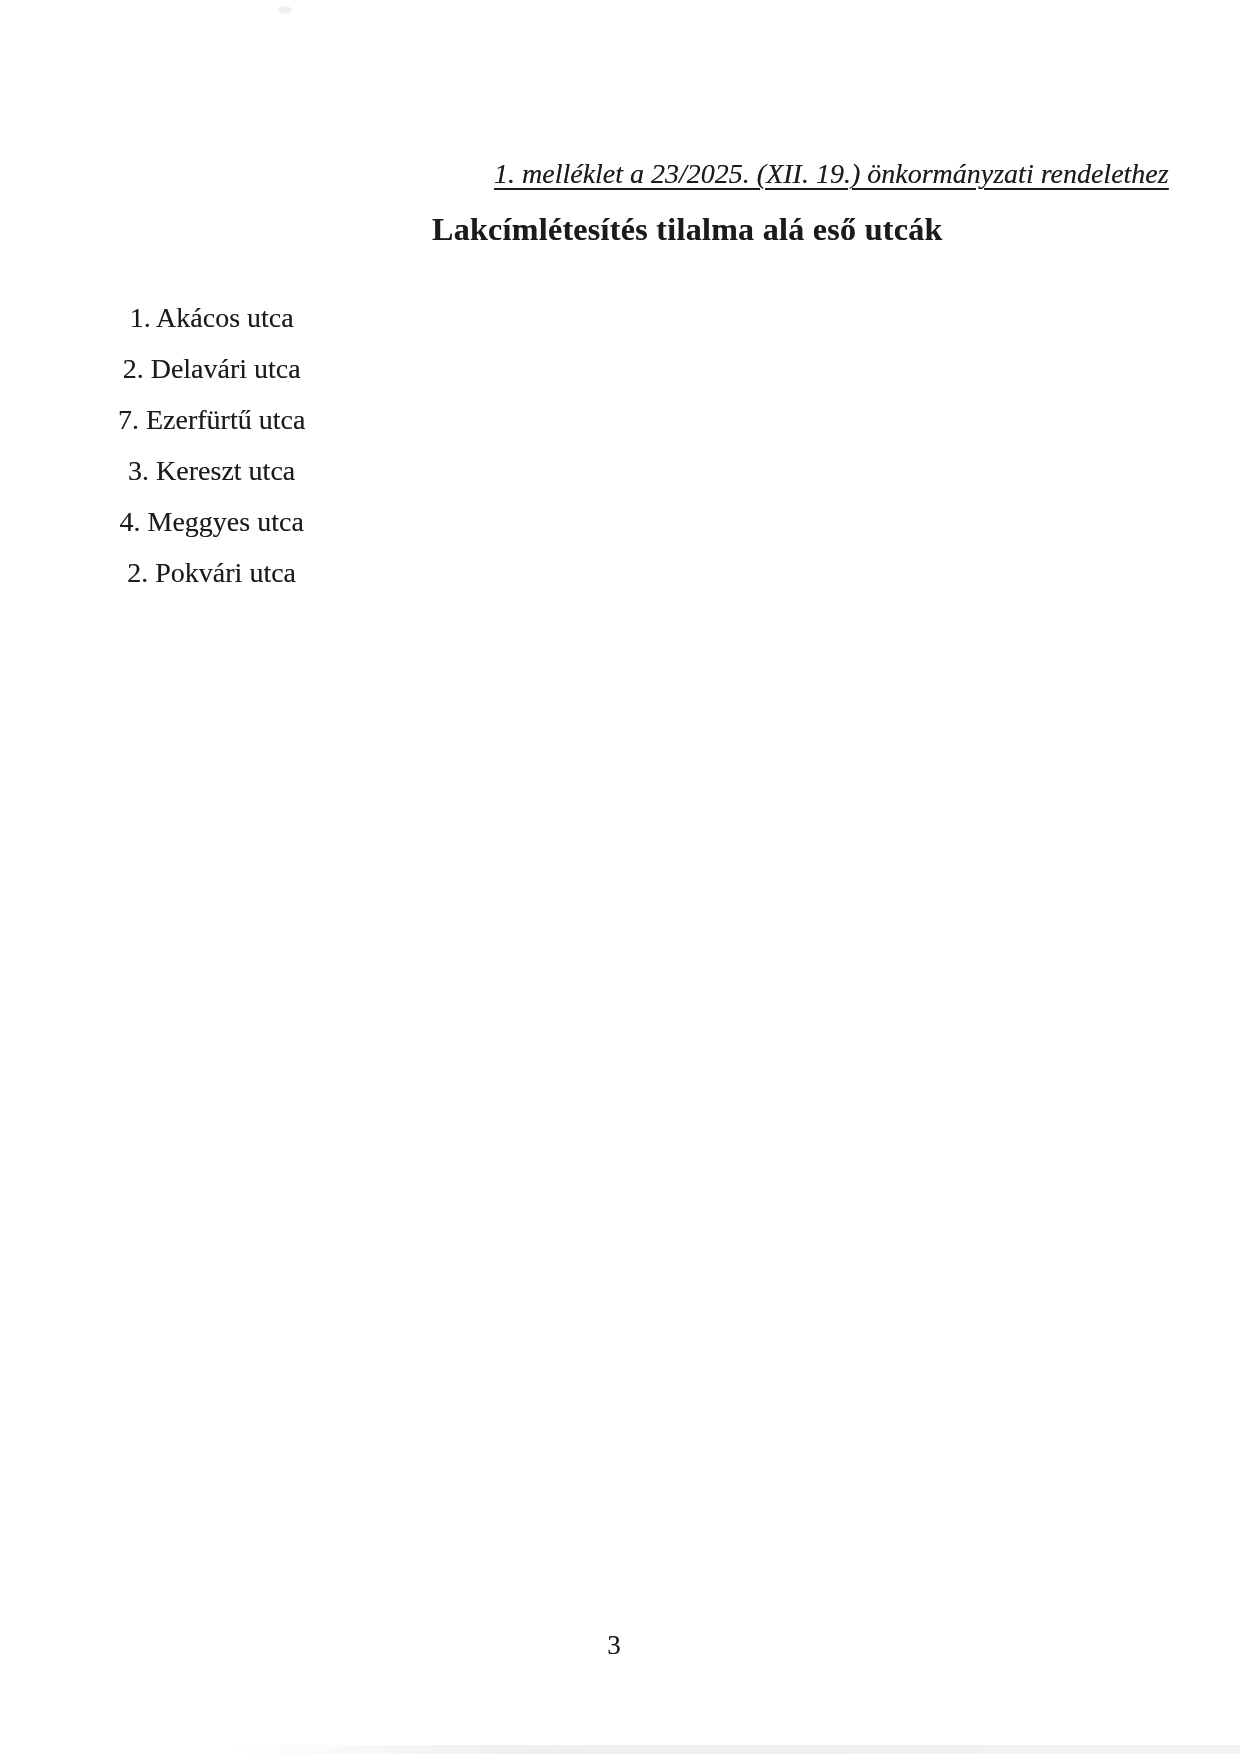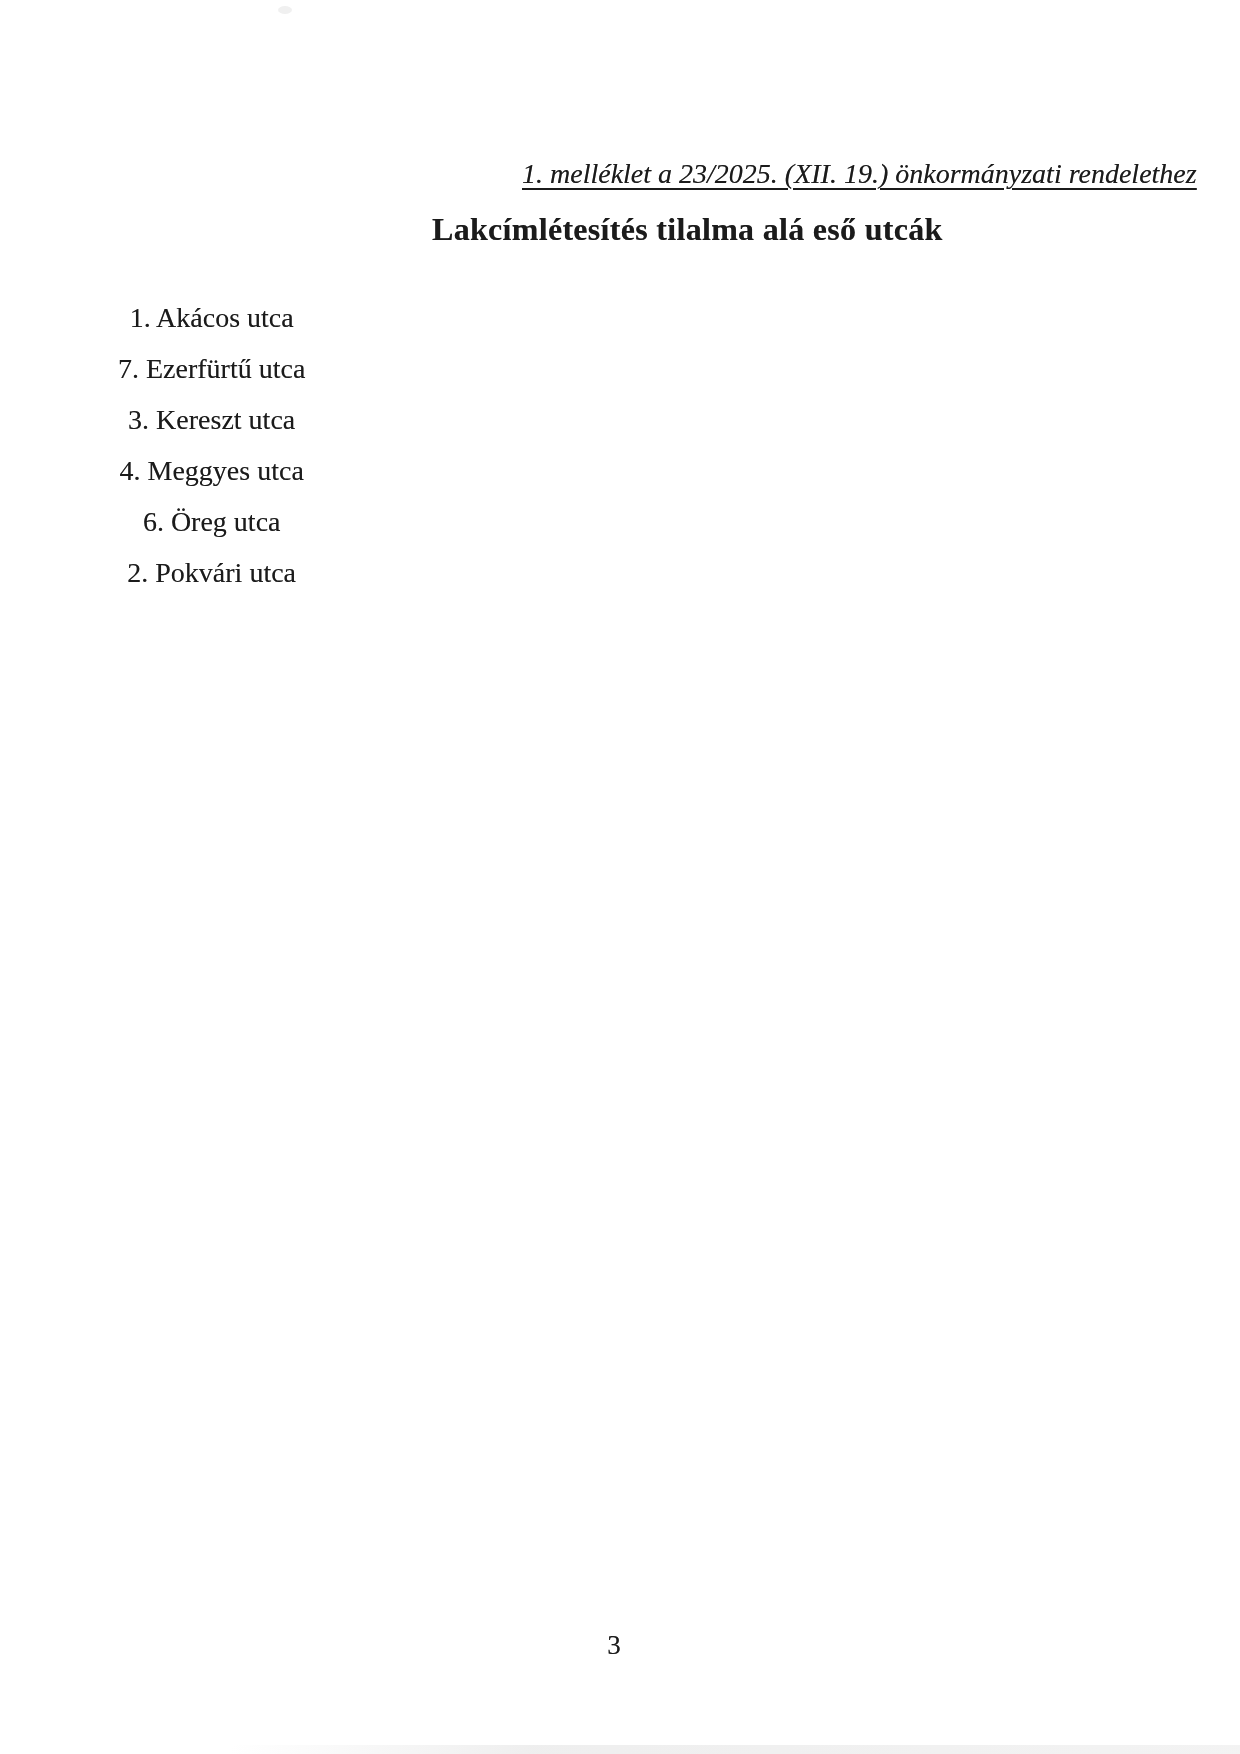--- a/index.html
+++ b/index.html
@@ -30,21 +30,21 @@
   .artifact-bottom {
     position: absolute;
     left: 230px;
     top: 1745px;
     width: 1010px;
     height: 9px;
     background: linear-gradient(to right, rgba(230,230,230,0) 0%, rgba(225,225,225,0.55) 30%, rgba(228,228,228,0.45) 100%);
   }
   .annex-reference {
     position: absolute;
-    left: 522px;
+    left: 494px;
     top: 158px;
     font-size: 28px;
     font-style: italic;
     text-decoration: underline;
     text-decoration-thickness: 2px;
     text-underline-offset: 5px;
     white-space: nowrap;
     text-shadow: 0 0 0.6px rgba(20,20,20,0.55);
   }
   .doc-title {
@@ -87,24 +87,24 @@
 <div class="page">
 
   <div class="artifact-top"></div>
 
   <div class="annex-reference">1. melléklet a 23/2025. (XII. 19.) önkormányzati rendelethez</div>
 
   <h1 class="doc-title">Lakcímlétesítés tilalma alá eső utcák</h1>
 
   <div class="street-list">
     <div class="street-item">1. Akácos utca</div>
+    <div class="street-item">2. Delavári utca</div>
     <div class="street-item">7. Ezerfürtű utca</div>
     <div class="street-item">3. Kereszt utca</div>
     <div class="street-item">4. Meggyes utca</div>
-    <div class="street-item">6. Öreg utca</div>
     <div class="street-item">2. Pokvári utca</div>
   </div>
 
   <div class="page-number">3</div>
 
   <div class="artifact-bottom"></div>
 
 </div>
 
 </body></html>

